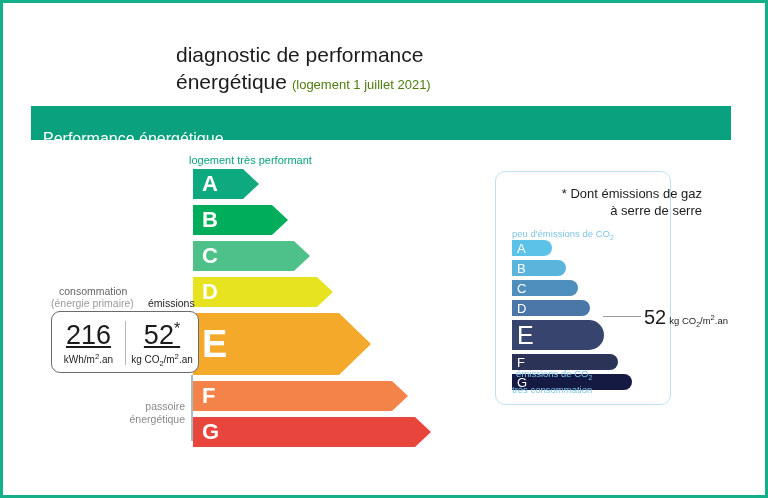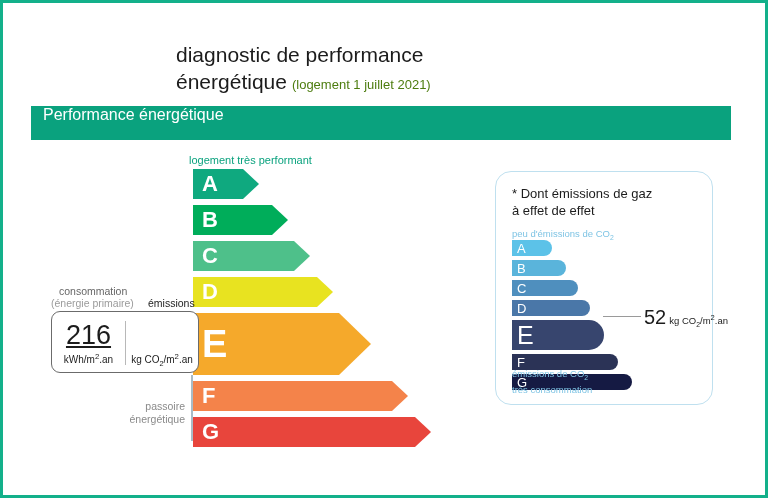--- a/index.html
+++ b/index.html
@@ -66,21 +66,21 @@
     position: absolute;
     left: 28px;
     top: 103px;
     width: 700px;
     height: 34px;
     background: #0aa27e;
   }
   #green-band-label {
     position: absolute;
     left: 12px;
-    top: 0;
+    top: 24px;
     font-size: 16px;
     color: #ffffff;
   }
 
   
   #scale-area {
     position: absolute;
     left: 0;
     top: 0;
     width: 470px;
@@ -235,26 +235,27 @@
     width: 2px;
     height: 66px;
     background: #a9bcc6;
   }
 
   
   #co2-panel {
     position: absolute;
     left: 492px;
     top: 168px;
-    width: 218px;
+    width: 176px;
     height: 234px;
     border: 1.4px solid #bfe0ef;
-    border-radius: 16px;
+    border-radius: 10px;
     box-sizing: border-box;
     background: #ffffff;
+    text-align: right;
   }
   #co2-title {
     position: absolute;
     left: 16px;
     top: 13px;
     font-size: 13px;
     color: #1c1c1c;
     line-height: 17px;
     width: 190px;
   }
@@ -385,31 +386,34 @@
 
     <div id="consumption-box">
       <div id="cons-divider"></div>
       <div class="cons-cell" id="cell-energy">
         <div class="cons-value">216</div>
         <div class="cons-unit">
           <span>kWh/m</span><sup style="font-size:0.78em">2</sup><span>.an</span>
         </div>
       </div>
       <div class="cons-cell" id="cell-co2">
+        <div class="cons-value">
+          <span>52</span><span class="star">*</span>
+        </div>
         <div class="cons-unit">
           <span>kg CO</span><sub>2</sub><span>/m</span><sup style="font-size:0.78em">2</sup><span>.an</span>
         </div>
       </div>
     </div>
   </div>
 
   <div id="co2-panel">
     <div id="co2-title">
       <div>* Dont émissions de gaz</div>
-      <div>à effet de effet</div>
+      <div>à serre de serre</div>
     </div>
     <div id="co2-top-caption">
       <span>peu d'émissions de CO</span><sub>2</sub>
     </div>
     <div id="co2-bars-container">
         <div class="co2-row" style="top: 68px; width: 40px; height: 16px; background: rgb(92, 194, 232); border-radius: 0px 8px 8px 0px;">
           <div class="co2-letter" style="font-size: 13px;">A</div>
         </div>
         <div class="co2-row" style="top: 88px; width: 54px; height: 16px; background: rgb(90, 180, 219); border-radius: 0px 8px 8px 0px;">
           <div class="co2-letter" style="font-size: 13px;">B</div>

